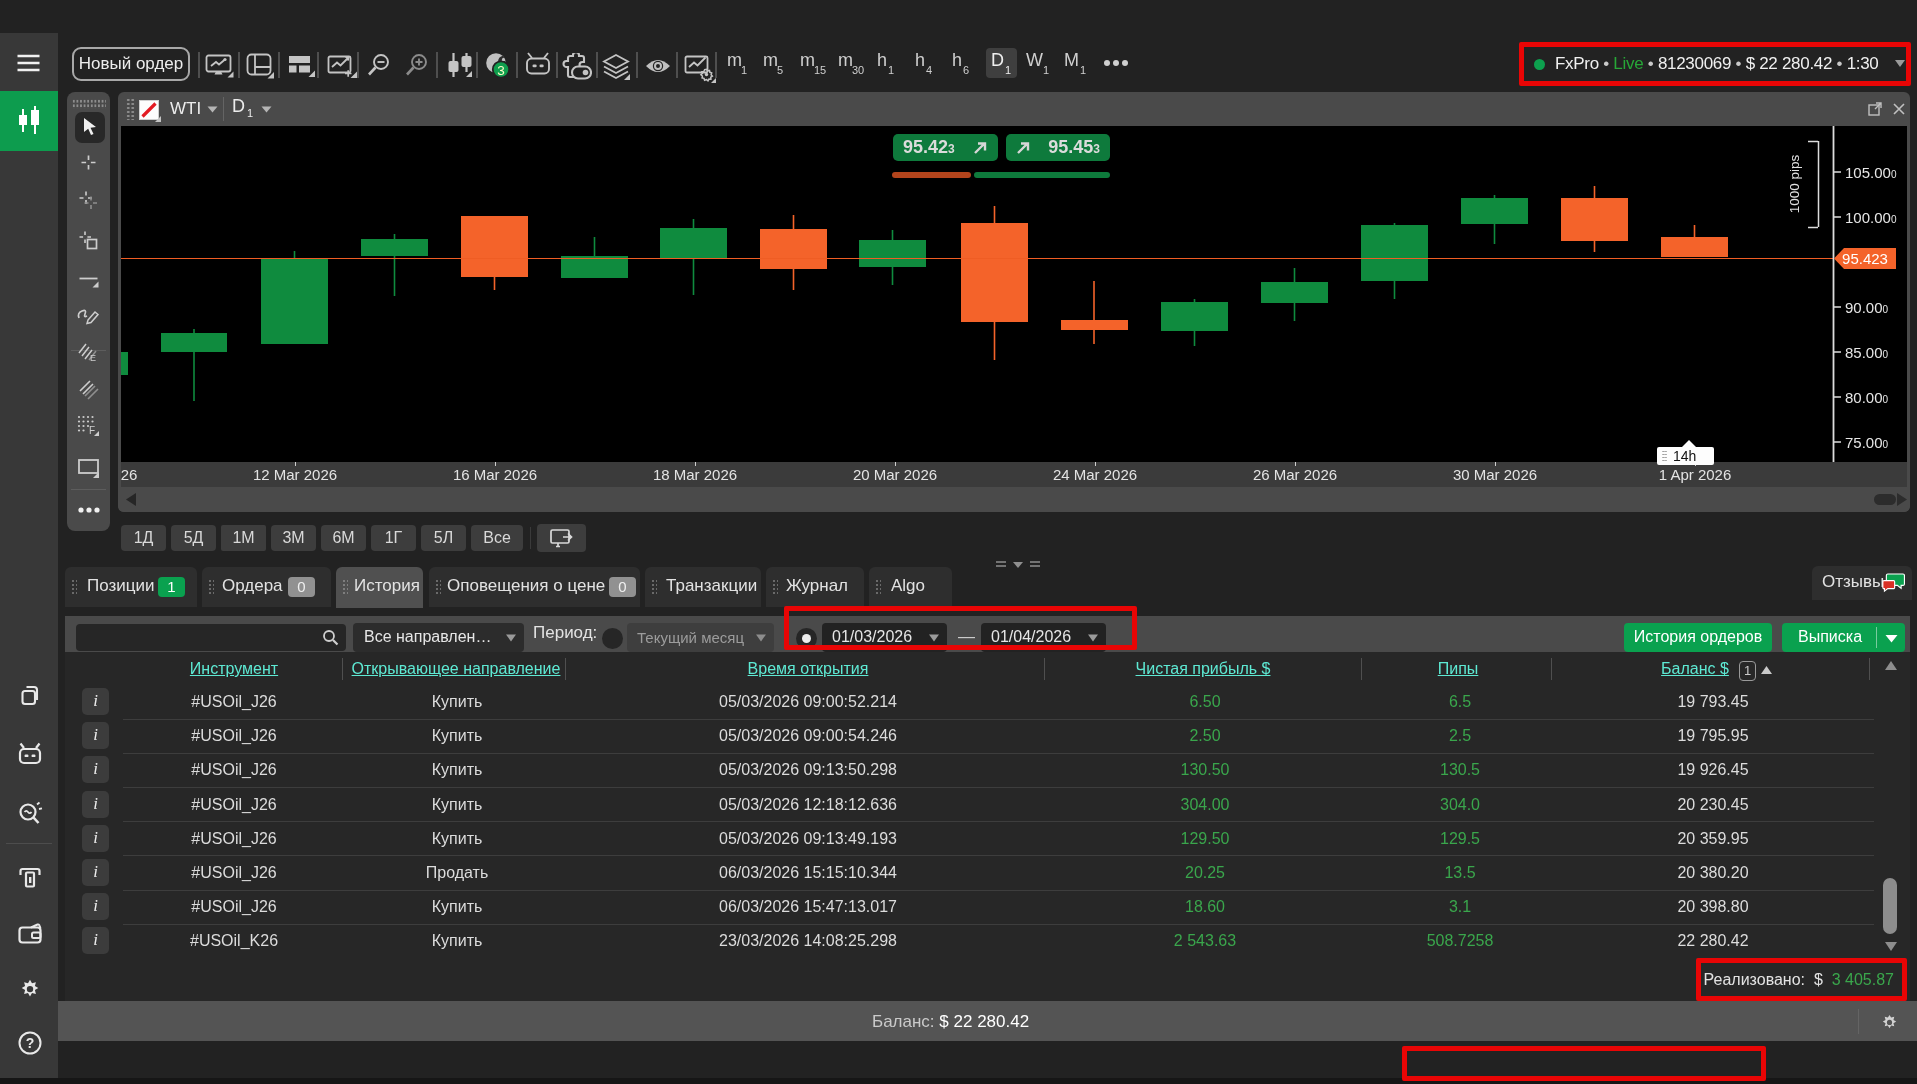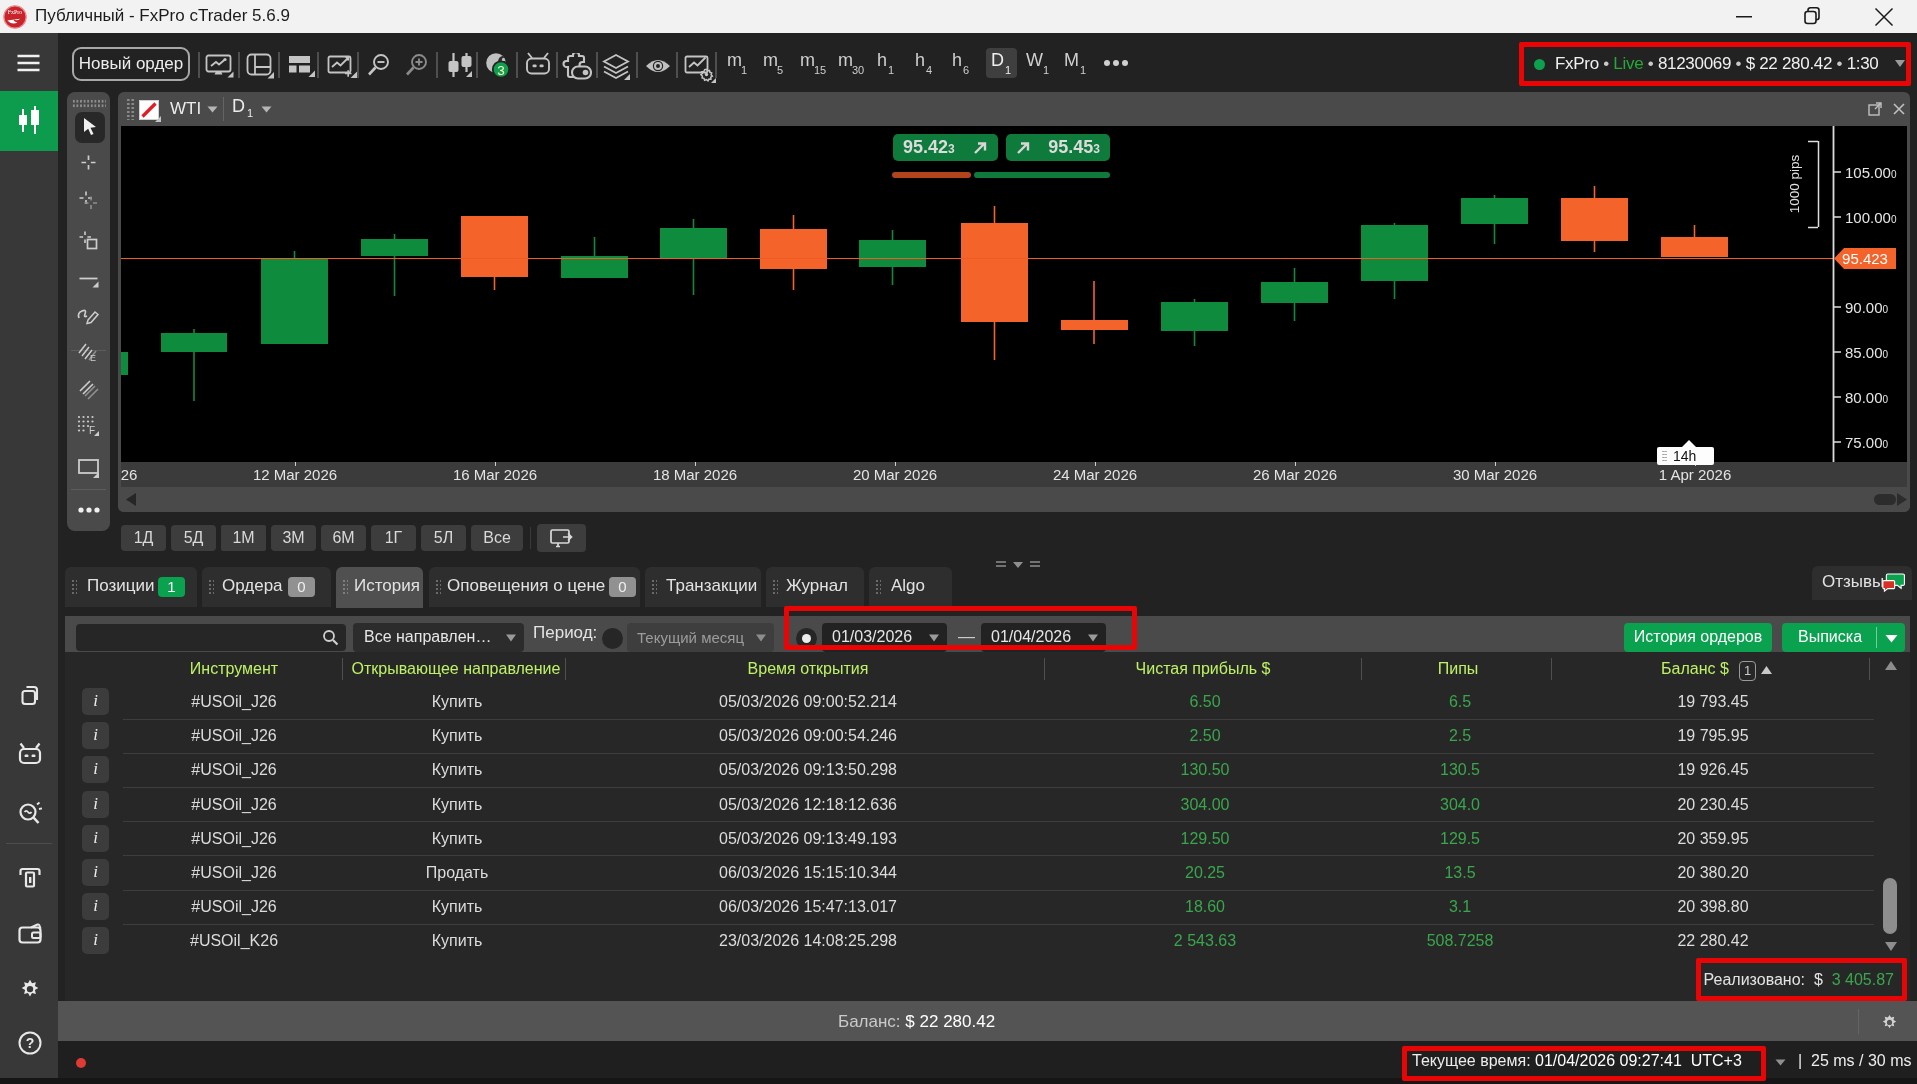--- a/index.html
+++ b/index.html
@@ -34,54 +34,35 @@
 .plab{left:1724px;font-size:15px;color:#e6e6e6;transform:translateY(-50%);white-space:nowrap;}
 .plab small{font-size:10px;}
 .quote{top:8px;height:27px;background:#0e7a3c;border-radius:5px;color:#dcdcdc;font-size:18px;font-weight:bold;}
 
 .tab{top:567px;height:40px;background:#2e2e2e;border-radius:6px 6px 0 0;color:#e2e2e2;font-size:17px;}
 .tabgrip{position:absolute;left:6px;top:12px;width:6px;height:16px;background-image:radial-gradient(circle,#6a6a6a 1px,rgba(0,0,0,0) 1.3px);background-size:4px 4px;}
 .badge{position:absolute;top:10px;height:20px;border-radius:4px;font-size:15px;text-align:center;line-height:20px;}
 #filterrow{left:65px;top:608px;width:1845px;height:44px;background:#4a4a4a;margin-top:8px;}
 #tablearea{left:65px;top:652px;width:1845px;height:349px;background:#272727;}
 .hsep{top:6px;width:1px;height:22px;background:#4f4f4f;}
-.htext{top:8px;font-size:16px;color:#bef264;transform:translateX(-50%);white-space:nowrap;}
+.htext{top:8px;font-size:16px;color:#5eead4;transform:translateX(-50%);white-space:nowrap;text-decoration:underline;}
 .row .c{position:absolute;top:8px;font-size:16px;color:#dcdcdc;transform:translateX(-50%);white-space:nowrap;}
 .row .g{color:#3aa64c;}
 .ibtn{position:absolute;left:17px;top:3px;width:27px;height:27px;background:#3c3c3c;border-radius:5px;color:#ececec;font-family:"Liberation Serif",serif;font-style:italic;font-size:17px;text-align:center;line-height:26px;}
 #balancebar{left:58px;top:1001px;width:1859px;height:40px;background:#545454;}
 #statusbar{left:58px;top:1041px;width:1859px;height:43px;background:#1f1f1f;}
 .redbox{border:5px solid #e90505;border-radius:2px;z-index:60;}
 .dd{background:#2c2c2c;border-radius:4px;color:#e6e6e6;font-size:16px;}
 .ddarrow{position:absolute;right:8px;top:50%;transform:translateY(-50%);width:0;height:0;border-left:5px solid rgba(0,0,0,0);border-right:5px solid rgba(0,0,0,0);border-top:7px solid #9a9a9a;}
 svg{display:block;}
 </style>
 </head>
 <body>
 <div id="stage">
 
-<div class="abs" id="titlebar">
-  <svg class="abs" style="left:3px;top:5px" width="24" height="24" viewBox="0 0 28 28">
-    <circle cx="14" cy="14" r="13" fill="#c9242b"></circle>
-    <circle cx="14" cy="14" r="13" fill="none" stroke="#e98f93" stroke-width="1.5"></circle>
-    <text x="14" y="11" font-size="7" fill="#fff" text-anchor="middle" font-family="Liberation Serif">FxPro</text>
-    <path d="M5 18 q6 6 12 2 q-4 0 -5 -3 q5 2 8 -1" fill="#fff"></path>
-  </svg>
-  <div class="abs title">Публичный - FxPro cTrader 5.6.9</div>
-  <svg class="abs winbtn" style="left:1723px" width="46" height="33">
-        <rect x="13" y="16" width="16" height="1.5" fill="#1a1a1a"></rect>
-      </svg>
-  <svg class="abs winbtn" style="left:1791px" width="46" height="33">
-        <rect x="14" y="11.5" width="11" height="12" rx="2.5" fill="none" stroke="#1a1a1a" stroke-width="1.6"></rect>
-        <path d="M17 11 v-0.8 a2.5 2.5 0 0 1 2.5 -2.5 h6 a2.5 2.5 0 0 1 2.5 2.5 v7 a2.5 2.5 0 0 1 -2.5 2.5 h-0.5" fill="none" stroke="#1a1a1a" stroke-width="1.6"></path>
-      </svg>
-  <svg class="abs winbtn" style="left:1863px" width="46" height="33">
-        <path d="M12.5 8.5 L29.5 25.5 M29.5 8.5 L12.5 25.5" stroke="#1a1a1a" stroke-width="1.5"></path>
-      </svg>
-</div>
 
 <div class="abs" id="sidebar">
   <svg class="abs" style="left:17px;top:21px" width="23" height="18" viewBox="0 0 23 18">
         <path d="M0.5 2 h22 M0.5 9 h22 M0.5 16 h22" stroke="#f0f0f0" stroke-width="2.4"></path>
       </svg>
   <div class="abs" id="greentile">
     <svg class="abs" style="left:15px;top:15px" width="28" height="30" viewBox="0 0 28 30">
       <rect x="4" y="9" width="8" height="10" fill="#fff"></rect>
           <rect x="7" y="3" width="2" height="6" fill="#fff"></rect>
           <rect x="7" y="19" width="2" height="7" fill="#fff"></rect>
@@ -654,35 +635,27 @@
         <path d="M7 1 L13 10 L1 10 z" fill="#8d8d8d"></path>
       </svg>
 <div class="abs" style="left:1818px;top:226px;width:14px;height:56px;background:#8d8d8d;border-radius:7px"></div>
 <svg class="abs" style="left:1819px;top:289px" width="14" height="11">
         <path d="M7 10 L13 1 L1 1 z" fill="#8d8d8d"></path>
       </svg>
 </div>
 <div class="abs" style="right:23px;top:971px;font-size:16px;color:#e3e3e3;white-space:nowrap">Реализовано:&nbsp; $ <span style="color:#3aa64c">&nbsp;3 405.87</span></div>
 
 <div class="abs" id="balancebar">
-  <div class="abs" style="left:780px;top:11px;font-size:17px"><span style="color:#cacaca">Баланс:</span> <span style="color:#fff">$ 22 280.42</span></div>
+  <div class="abs" style="left:814px;top:11px;font-size:17px"><span style="color:#cacaca">Баланс:</span> <span style="color:#fff">$ 22 280.42</span></div>
   <div class="abs" style="left:1800px;top:8px;width:1px;height:25px;background:#646464"></div>
   <svg class="abs" style="left:1821px;top:10px" width="21" height="21" viewBox="0 0 26 26">
         <path d="M13 1.8 l2 3.4 3.9 -1 -1 3.9 3.4 2 -3.4 2 1 3.9 -3.9 -1 -2 3.4 -2 -3.4 -3.9 1 1 -3.9 -3.4 -2 3.4 -2 -1 -3.9 3.9 1 z" fill="#d2d2d2" transform="translate(0,3)"></path>
         <circle cx="13" cy="14.1" r="3.2" fill="#545454"></circle>
       </svg>
 </div>
 
-<div class="abs" id="statusbar">
-  <div class="abs" style="left:18px;top:17px;width:10px;height:10px;border-radius:50%;background:#e03a34"></div>
-  <div class="abs" style="left:1354px;top:11px;font-size:16px;color:#ededed;white-space:nowrap">Текущее время: <span style="color:#fff">01/04/2026 09:27:41&nbsp; UTC+3</span></div>
-  <svg class="abs" style="left:1716px;top:17px" width="13" height="9">
-        <path d="M1.5 1.5 l5 6 5 -6 z" fill="#8f8f8f"></path>
-      </svg>
-  <div class="abs" style="left:1740px;top:11px;font-size:16px;color:#ededed;white-space:nowrap">| &nbsp;25 ms / 30 ms</div>
-</div>
 
 <div class="abs redbox" style="left:1519px;top:42px;width:392px;height:44px"></div>
 <div class="abs redbox" style="left:784px;top:606px;width:353px;height:44px"></div>
 <div class="abs redbox" style="left:1696px;top:958px;width:211px;height:43px"></div>
 <div class="abs redbox" style="left:1402px;top:1046px;width:364px;height:35px"></div>
 <div class="abs" style="left:0;top:1078px;width:1917px;height:6px;background:#161616"></div>
 </div>
 
 </body></html>

